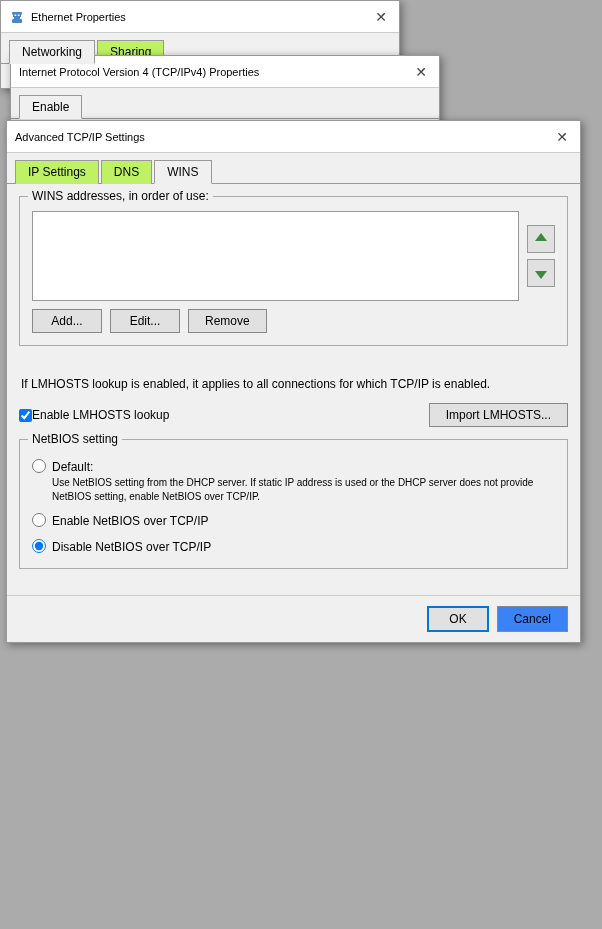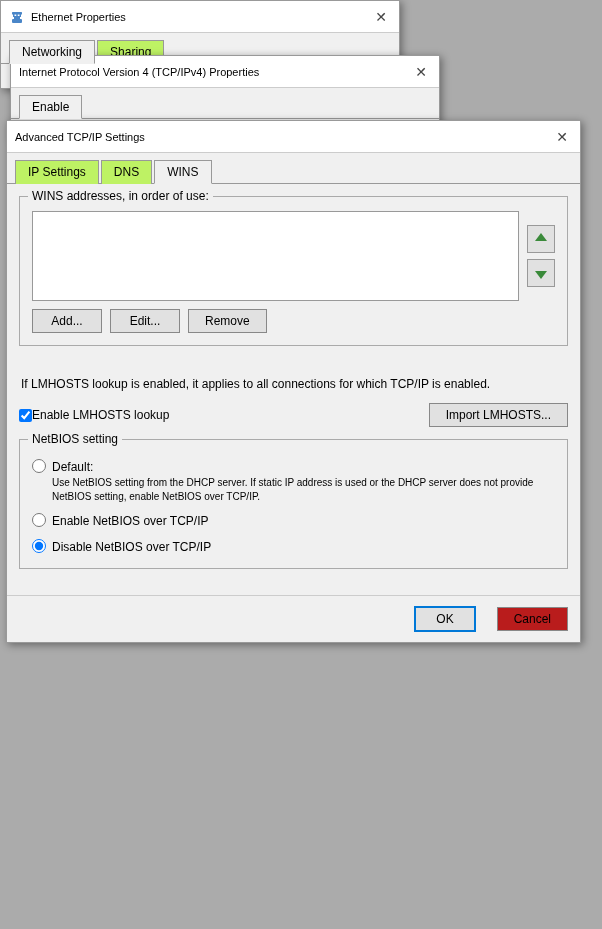--- a/index.html
+++ b/index.html
@@ -228,38 +228,37 @@
       font-size: 10px;
       color: #000;
       margin-left: 20px;
       line-height: 1.4;
     }
 
     
     .dialog-footer {
       display: flex;
       justify-content: flex-end;
-      gap: 21px;
+      gap: 8px;
       padding: 10px 12px;
       border-top: 1px solid #ccc;
       margin-top: 4px;
-      align-items: center;
     }
 
     .btn-ok {
       border: 2px solid #0078d7;
       background: #e1e1e1;
       padding: 4px 20px;
       cursor: pointer;
       font-size: 12px;
     }
 
     .btn-cancel {
       padding: 4px 16px;
-      background: #b91c1c;
+      background: #3b82f6;
       border: 1px solid #888;
       cursor: pointer;
       font-size: 12px;
     }
 
     
     .eth-icon {
       display: inline-block;
       width: 16px;
       height: 16px;

